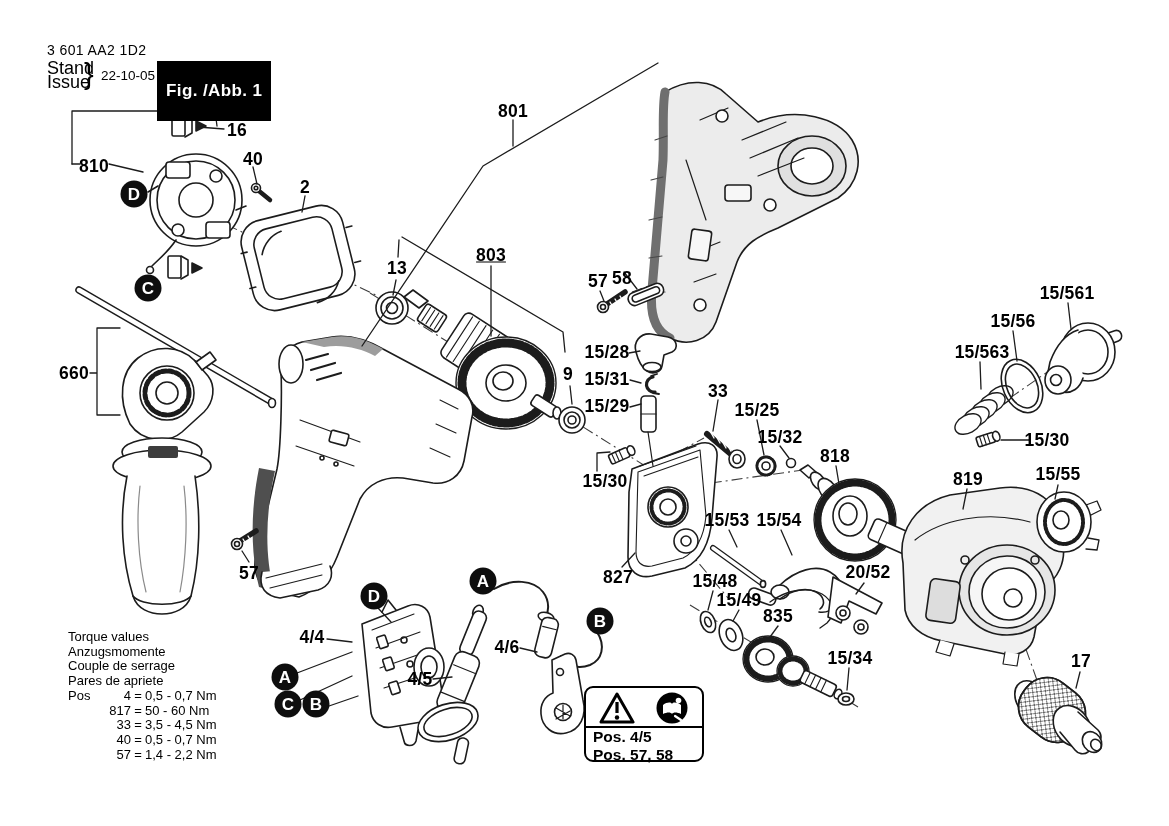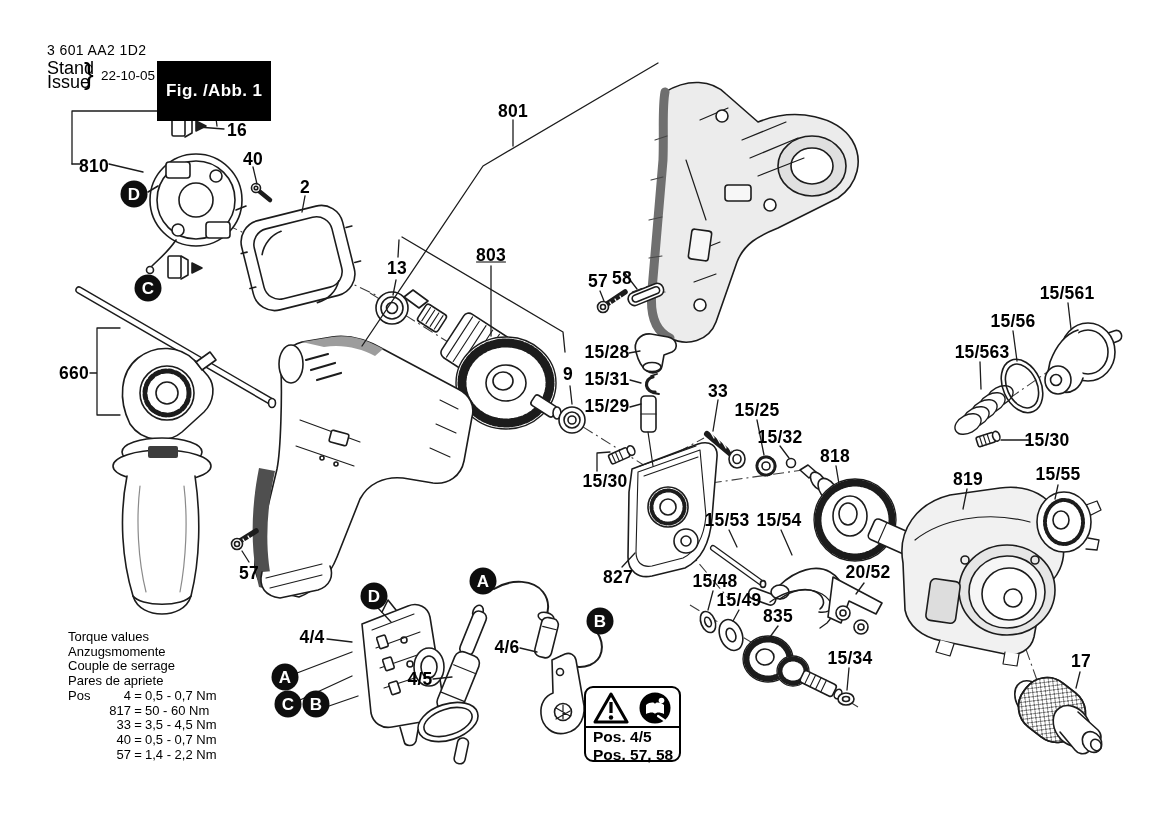--- a/index.html
+++ b/index.html
@@ -20,21 +20,21 @@
   .fig-box{position:absolute;left:157px;top:61px;background:#000;color:#fff;font-weight:700;
            font-size:17px;padding:20px 9px;letter-spacing:0.4px;}
   
   .torque{position:absolute;left:68px;top:630px;font-size:13px;line-height:14.7px;}
   .t-row{display:grid;grid-template-columns:30px 33px 14px auto;}
   .t-num{text-align:right;}
   .t-eq{text-align:center;}
   
   .mods{position:absolute;left:899px;top:723px;font-size:12.8px;line-height:14.6px;}
   
-  .warnbox{position:absolute;left:584px;top:686px;width:97px;height:76px;border:2.5px solid #000;
+  .warnbox{position:absolute;left:584px;top:686px;width:120px;height:76px;border:2.5px solid #000;
            border-radius:9px;background:#fff;box-sizing:border-box;}
   .warn-icons{display:flex;align-items:center;justify-content:space-around;height:37px;padding:1px 3px 0 3px;}
   .warn-div{border-top:2px solid #000;}
   .warn-lines{padding:0 0 0 7px;font-weight:700;font-size:15.5px;line-height:17.5px;}
 </style>
 </head>
 <body>
 
 <div class="stage">
 

